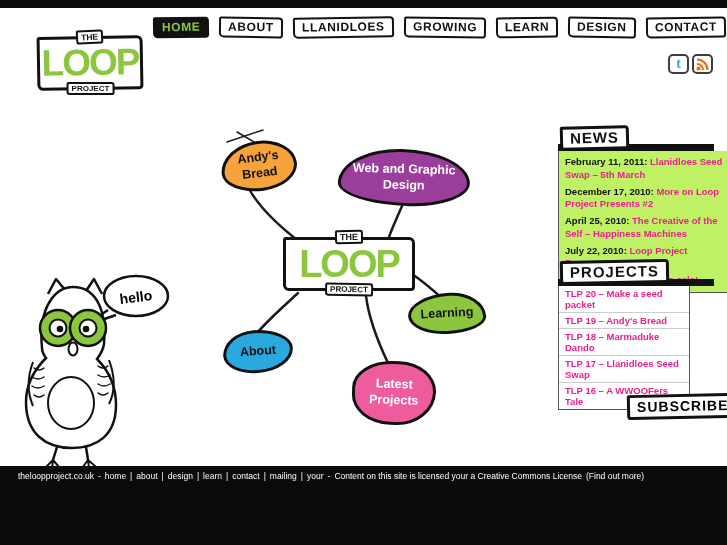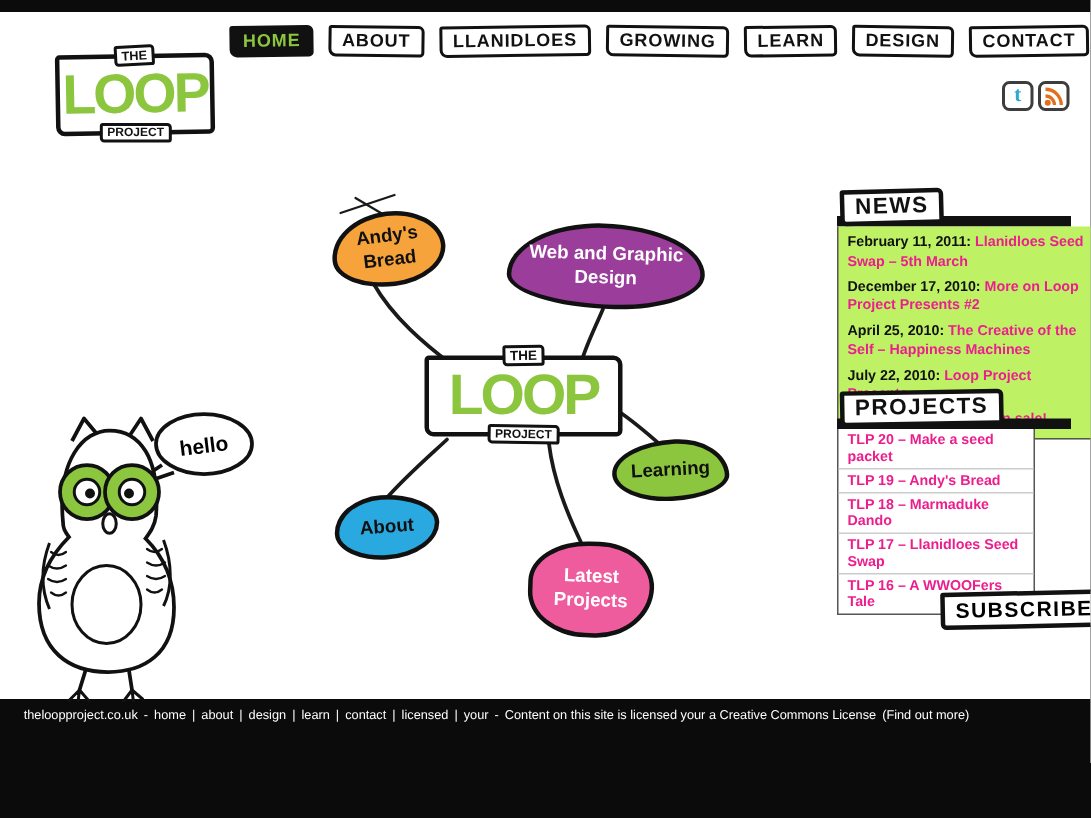--- a/index.html
+++ b/index.html
@@ -242,19 +242,19 @@
   <a>home</a>
   <span>|</span>
   <a>about</a>
   <span>|</span>
   <a>design</a>
   <span>|</span>
   <a>learn</a>
   <span>|</span>
   <a>contact</a>
   <span>|</span>
-  <a>licensed</a>
+  <a>mailing</a>
   <span>|</span>
   <a>your</a>
   <span>-</span>
   <span>Content on this site is licensed your a Creative Commons License</span>
   <a>(Find out more)</a>
 </div>
 
 </body></html>

